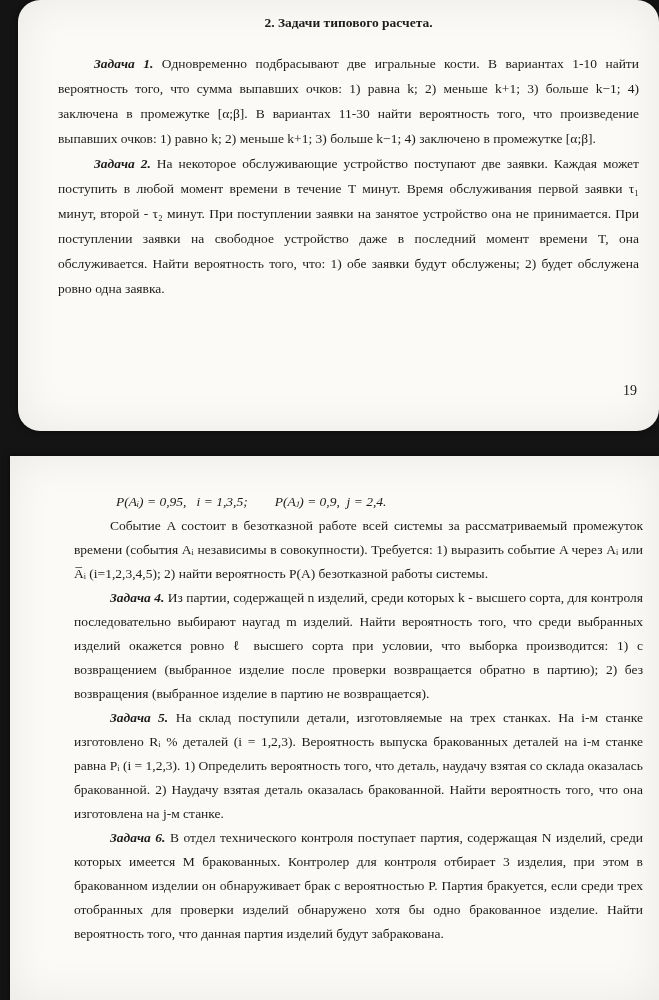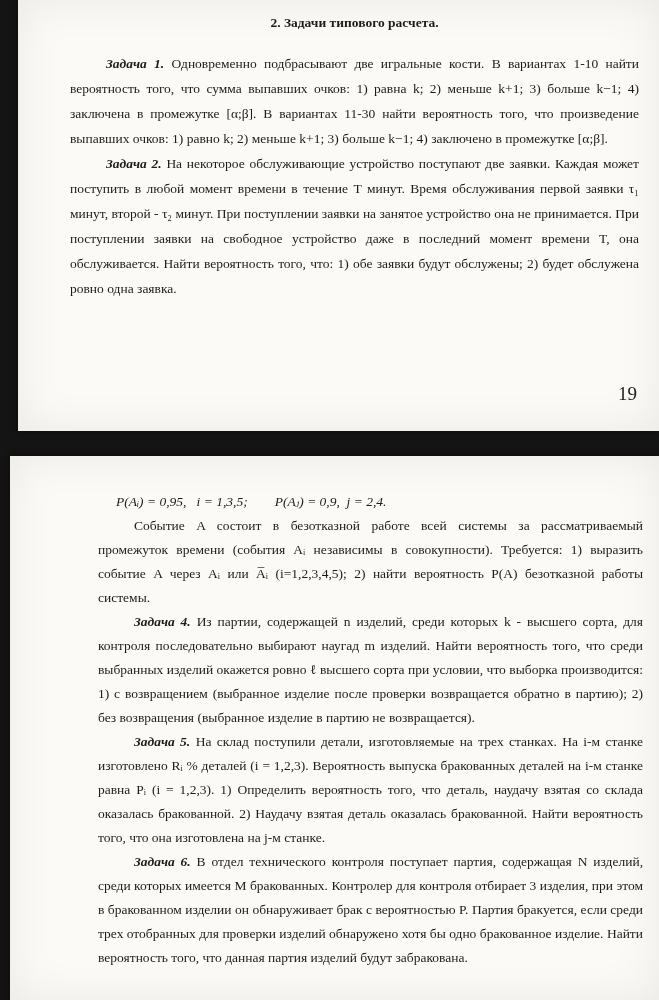--- a/index.html
+++ b/index.html
@@ -13,22 +13,23 @@
   }
   .page {
     position: absolute;
     background: #fbfaf7;
     box-shadow: inset 0 0 45px rgba(0,0,0,0.07), 0 0 6px rgba(0,0,0,0.6);
     overflow: hidden;
   }
   .page1 {
     left: 18px; top: 0;
     width: 641px; height: 431px;
-    padding: 10px 20px 0 52px;
+    padding: 10px 20px 0 40px;
     box-sizing: border-box;
+    border-radius: 22px;
   }
   .page2 {
     left: 10px; top: 456px;
     width: 649px; height: 545px;
     padding: 34px 16px 0 64px;
     box-sizing: border-box;
   }
   .title {
     font-size: 13.5px;
     font-weight: bold;
@@ -36,26 +37,26 @@
     margin: 0 0 16px 0;
     line-height: 25px;
   }
   .para {
     margin: 0;
     font-size: 13.5px;
     line-height: 25px;
     text-align: justify;
     text-indent: 36px;
   }
-  .page2 .para { line-height: 24px; margin-left: 24px; }
+  .page2 .para { line-height: 24px; }
   .task-label { font-weight: bold; font-style: italic; }
   .page-number {
     position: absolute;
     right: 22px; top: 383px;
-    font-size: 19px;
+    font-size: 14px;
   }
   .formula {
     font-size: 13.5px;
     font-style: italic;
     line-height: 24px;
     margin: 0 0 0 42px;
     white-space: pre;
   }
 </style>
 </head>

